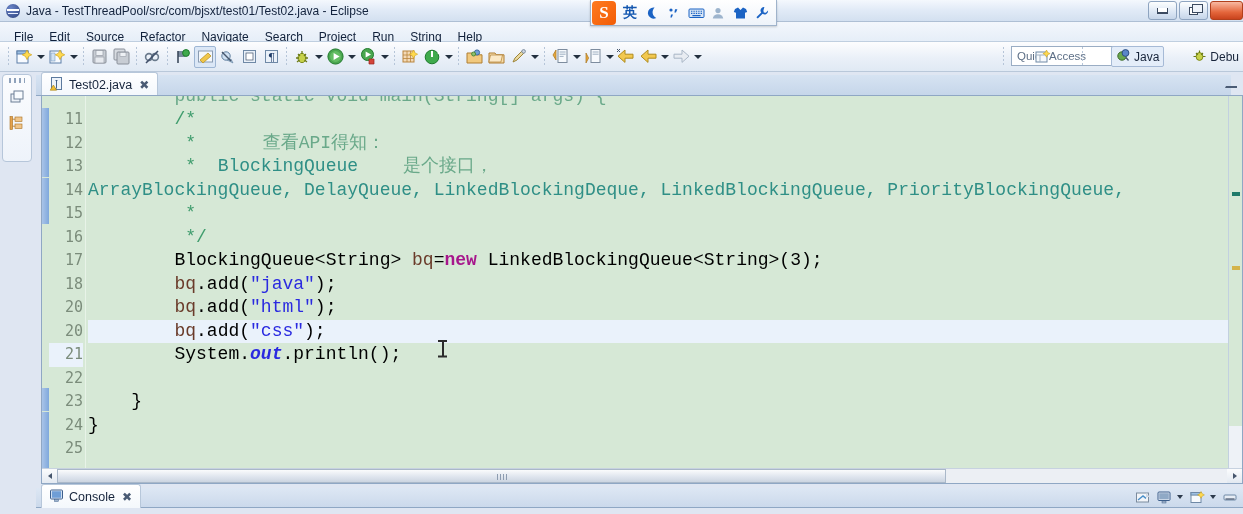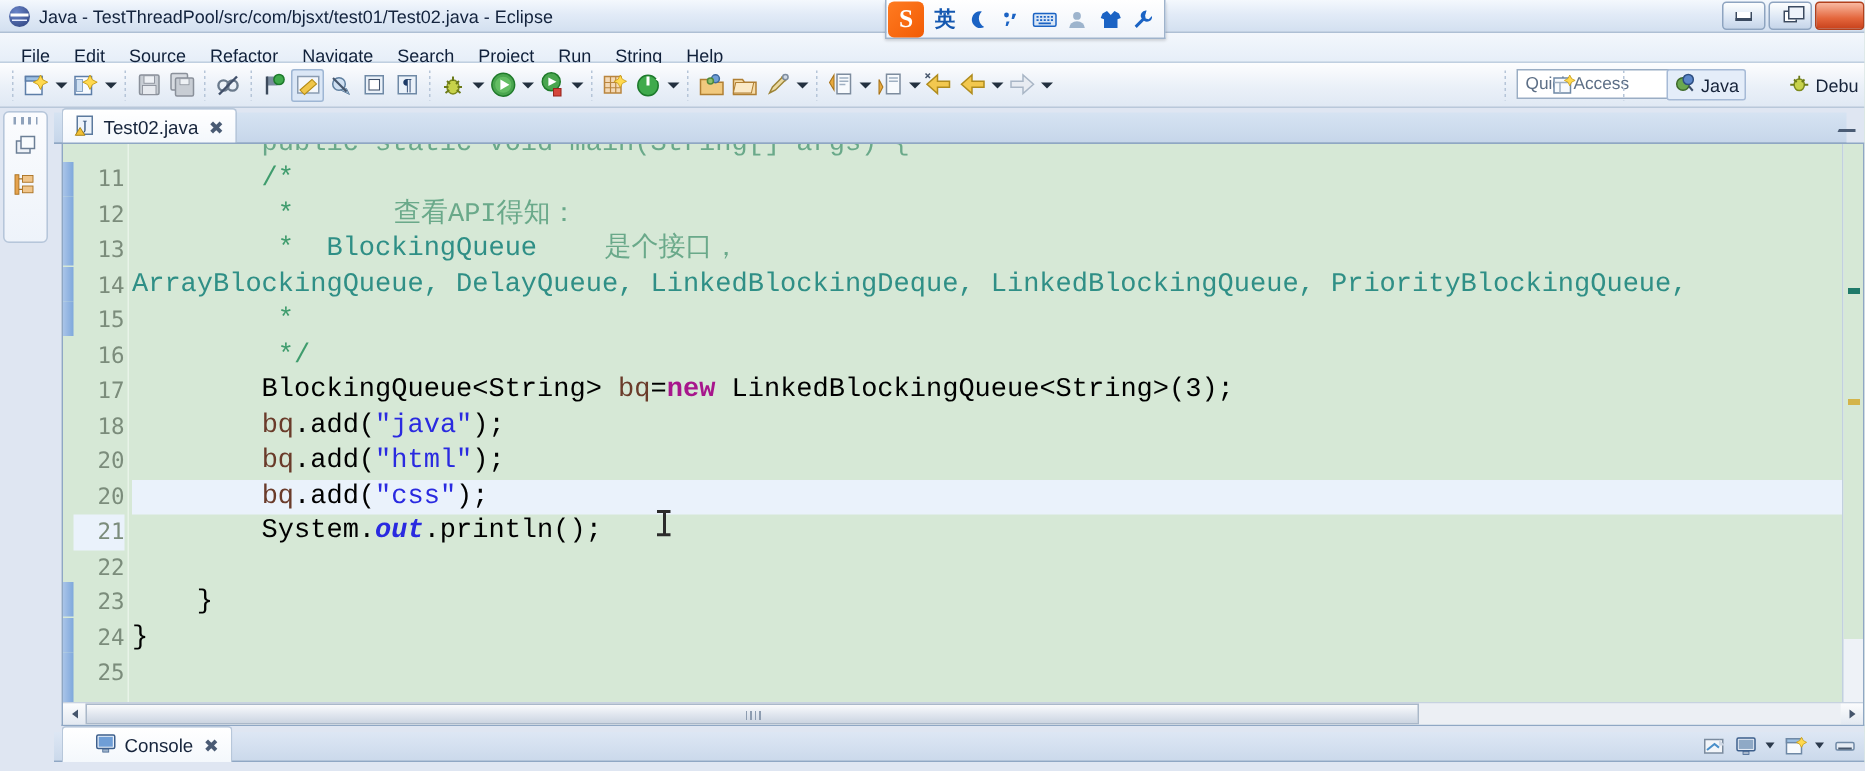--- a/index.html
+++ b/index.html
@@ -196,21 +196,21 @@
     position:absolute; left:36px; top:412px; right:0; bottom:0;
   }
   #console-tabrow{ position:relative; height:24px; }
   #console-strip{
     position:absolute; left:0; right:0; top:4px; height:20px;
     background:linear-gradient(to bottom,#dde7f4,#cbd9eb);
     border-bottom:1px solid #8fa7c4;
   }
   #console-tab{
     position:absolute; left:5px; top:0; height:24px;
-    display:flex;align-items:center;gap:5px;padding:0 8px 0 21px;
+    display:flex;align-items:center;gap:5px;padding:0 8px 0 7px;
     background:linear-gradient(to bottom,#ffffff,#f4f8fc);
     border:1px solid #b7c7da; border-bottom:none; border-radius:3px 3px 0 0;
     font-size:12.5px;color:#16243b; white-space:nowrap;
   }
   #console-tools{
     position:absolute; right:4px; top:4px; display:flex; align-items:center; gap:2px;
   }
   .ct-btn{ width:19px;height:18px;display:flex;align-items:center;justify-content:center;}
   .ct-arrow{ width:10px;height:18px;display:flex;align-items:center;justify-content:center;}
   .ct-arrow i{ width:0;height:0;border-left:3.5px solid transparent;border-right:3.5px solid transparent;border-top:4px solid #2c3a4c;}

